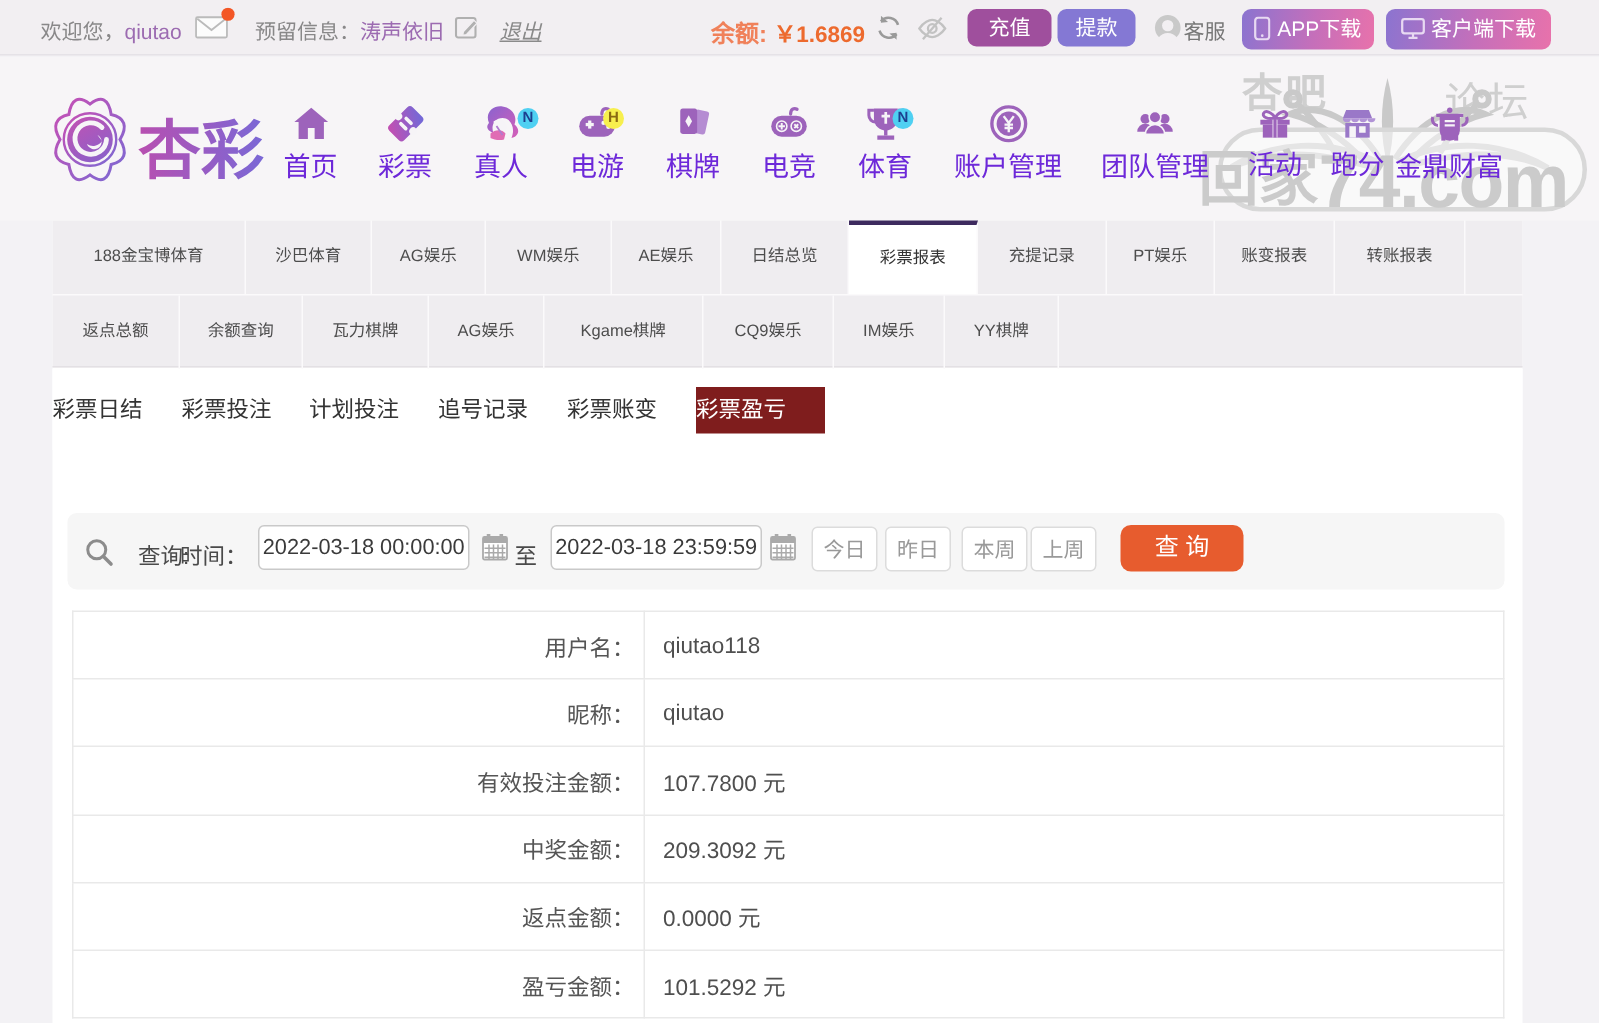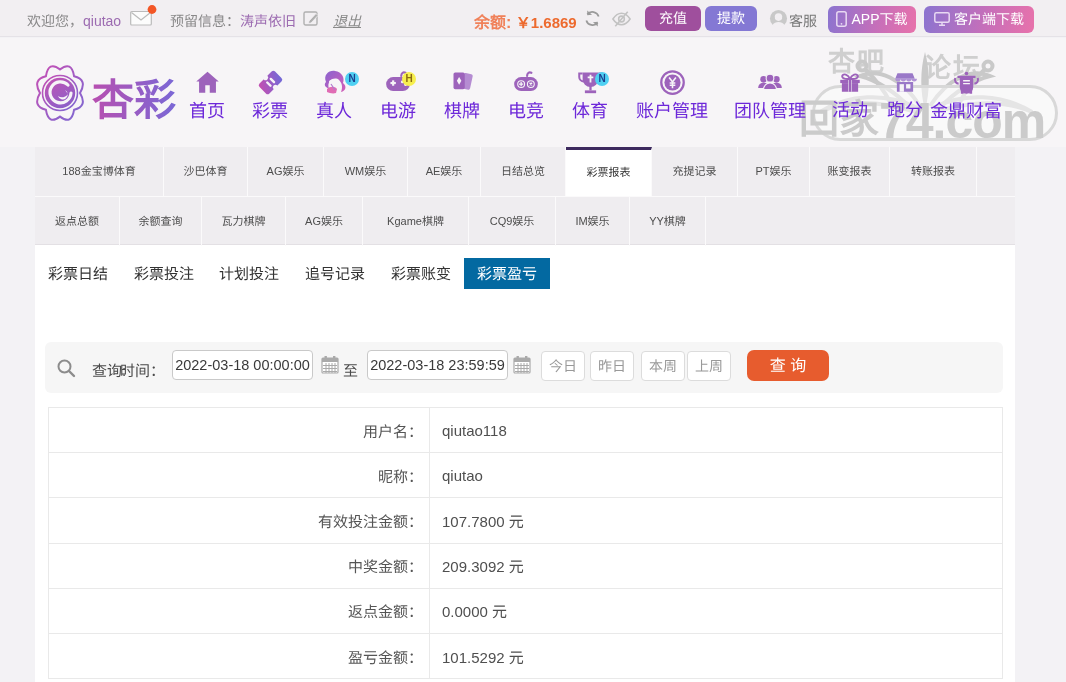--- a/index.html
+++ b/index.html
@@ -21,22 +21,22 @@
 .badge{position:absolute;top:3px;width:14px;height:14px;border-radius:50%;font-size:10px;font-weight:bold;line-height:14px;text-align:center}
 
 #wm{position:absolute;left:0;top:0;width:1066px;height:109px;color:#cbcbcb;z-index:0;overflow:visible}
 
 #card{position:absolute;left:35px;top:147px;width:980px;height:535px;background:#fff;z-index:1}
 #tabs{position:absolute;left:0;top:0;width:980px;height:98px;background:#efedf0;border-bottom:1px solid #e3e0e4}
 .trow{position:absolute;left:0;height:49px;white-space:nowrap;font-size:11px;color:#4d4d4d}
 .tab{display:inline-block;height:49px;line-height:49px;text-align:center;border-right:1px solid #fbfafb;vertical-align:top}
 .tab.active{background:#fff;border-top:3px solid #3d2a5e;line-height:44px;color:#333}
 #subtabs{position:absolute;left:0;top:99px;height:54px;width:980px;background:#fff;font-size:15px;color:#333}
-.stab{position:absolute;top:12px;width:86px;height:31px;text-align:center;line-height:31px}
-.stab.active{background:#0369a1;color:#fff}
+.stab{position:absolute;top:12px;width:86px;height:31px;text-align:left;line-height:31px}
+.stab.active{background:#7f1d1d;color:#fff}
 
 #qbar{position:absolute;left:10px;top:195px;width:958px;height:51px;background:#f6f6f6;border-radius:6px;font-size:15px;color:#4a4a4a}
 #qbar .t{position:absolute;top:17px;white-space:nowrap}
 .inp{position:absolute;top:8px;width:141px;height:30px;background:#fff;border:1px solid #c9c9c9;border-radius:4px;font-size:14.5px;color:#3a3a3a;text-align:center;line-height:28px;white-space:nowrap}
 .qbtn{position:absolute;top:9px;width:44px;height:30px;background:#fff;border:1px solid #dcdcdc;border-radius:4px;font-size:14px;color:#999;text-align:center;line-height:28px}
 #qgo{position:absolute;left:702px;top:8px;width:82px;height:31px;background:#e75c2e;border-radius:7px;color:#fff;font-size:16px;text-align:center;line-height:31px}
 
 #tbl{position:absolute;left:13px;top:260px;width:955px;border-collapse:collapse;font-size:15px;color:#555}
 #tbl td{border:1px solid #e9e9e9;height:45.2px}
 #tbl td.l{width:381px;text-align:right;padding-right:6px;color:#555}
@@ -89,21 +89,21 @@
       </svg>APP下载</span>
   <span class="btn grad" style="left:924px;width:110px;height:27px;line-height:27px"><svg width="16" height="14" viewBox="0 0 16 14" style="vertical-align:-2px;margin-right:4px">
         <rect x="0.8" y="0.8" width="14.4" height="9.4" rx="1.5" fill="none" stroke="#e8d9f2" stroke-width="1.5"></rect>
         <path d="M5 13.2 h6 M8 10.5 v2.5" stroke="#e8d9f2" stroke-width="1.5"></path>
       </svg>客户端下载</span>
 </div>
 
 <div id="header">
   <div id="wm">
     <div class="abs" style="left:828px;top:2px;font-size:27px;font-weight:bold;letter-spacing:2px;color:#cfcfcf">杏吧</div>
-    <div class="abs" style="left:924px;top:8px;font-size:27px;font-weight:bold;letter-spacing:2px;color:#cfcfcf">论坛</div>
+    <div class="abs" style="left:963px;top:8px;font-size:27px;font-weight:normal;letter-spacing:2px;color:#cfcfcf">论坛</div>
     <svg class="abs" style="left:820px;top:12px" width="250" height="92" viewBox="0 0 250 92">
       <g stroke="#c9c9c9" stroke-width="4" fill="none">
         <path d="M100 56 C82 28 58 18 40 26 C56 30 76 42 90 58"></path>
         <path d="M110 56 C128 28 152 18 170 26 C154 30 134 42 120 58"></path>
         <path d="M98 58 C66 42 28 44 0 62 C30 48 64 52 96 62"></path>
         <path d="M112 58 C144 42 182 44 212 62 C182 48 148 52 114 62"></path>
         <circle cx="42" cy="16" r="4.5"></circle>
         <circle cx="168" cy="16" r="4.5"></circle>
         <path d="M46 20 C56 30 64 40 70 52"></path>
         <path d="M164 20 C154 30 146 40 140 52"></path>

